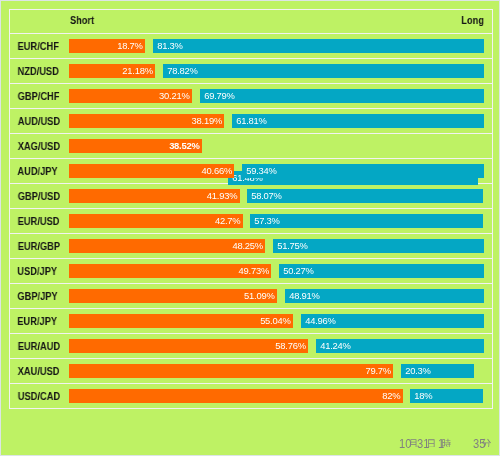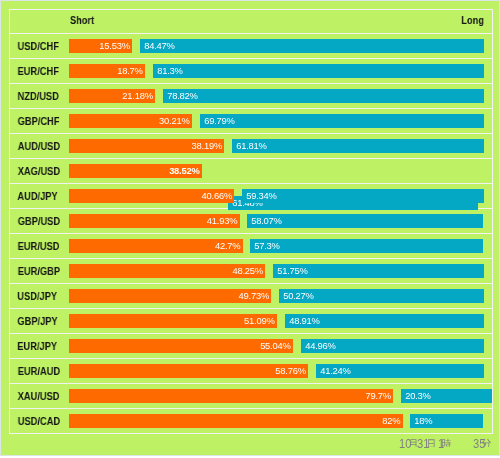--- a/index.html
+++ b/index.html
@@ -123,29 +123,20 @@
   <table class="sentiment">
     <thead>
       <tr>
         <th class="hdr hdr-pair"><span></span></th>
         <th class="hdr hdr-short"><span>Short</span></th>
         <th class="hdr hdr-long"><span>Long</span></th>
       </tr>
     </thead>
     <tbody id="tbody">
         <tr>
-          <td class="pair"><span>USD/CHF</span></td>
-          <td class="bars" colspan="2">
-            <div class="barwrap">
-              <div class="bar short" style="width: 63.2071px;"><span>15.53%</span></div>
-              <div class="bar long" style="left: 70.8071px; width: 343.793px;"><span>84.47%</span></div>
-            </div>
-          </td>
-        </tr>
-        <tr>
           <td class="pair"><span>EUR/CHF</span></td>
           <td class="bars" colspan="2">
             <div class="barwrap">
               <div class="bar short" style="width: 76.109px;"><span>18.7%</span></div>
               <div class="bar long" style="left: 83.709px; width: 330.891px;"><span>81.3%</span></div>
             </div>
           </td>
         </tr>
         <tr>
           <td class="pair"><span>NZD/USD</span></td>
@@ -253,21 +244,21 @@
               <div class="bar short" style="width: 239.153px;"><span>58.76%</span></div>
               <div class="bar long" style="left: 246.753px; width: 167.847px;"><span>41.24%</span></div>
             </div>
           </td>
         </tr>
         <tr>
           <td class="pair"><span>XAU/USD</span></td>
           <td class="bars" colspan="2">
             <div class="barwrap">
               <div class="bar short" style="width: 324.379px;"><span>79.7%</span></div>
-              <div class="bar long" style="left: 331.979px; width: 91px;"><span>20.3%</span></div>
+              <div class="bar long" style="left: 331.979px; width: 73px;"><span>20.3%</span></div>
             </div>
           </td>
         </tr>
         <tr>
           <td class="pair"><span>USD/CAD</span></td>
           <td class="bars" colspan="2">
             <div class="barwrap">
               <div class="bar short" style="width: 333.74px;"><span>82%</span></div>
               <div class="bar long" style="left: 341.34px; width: 73.26px;"><span>18%</span></div>
             </div>

